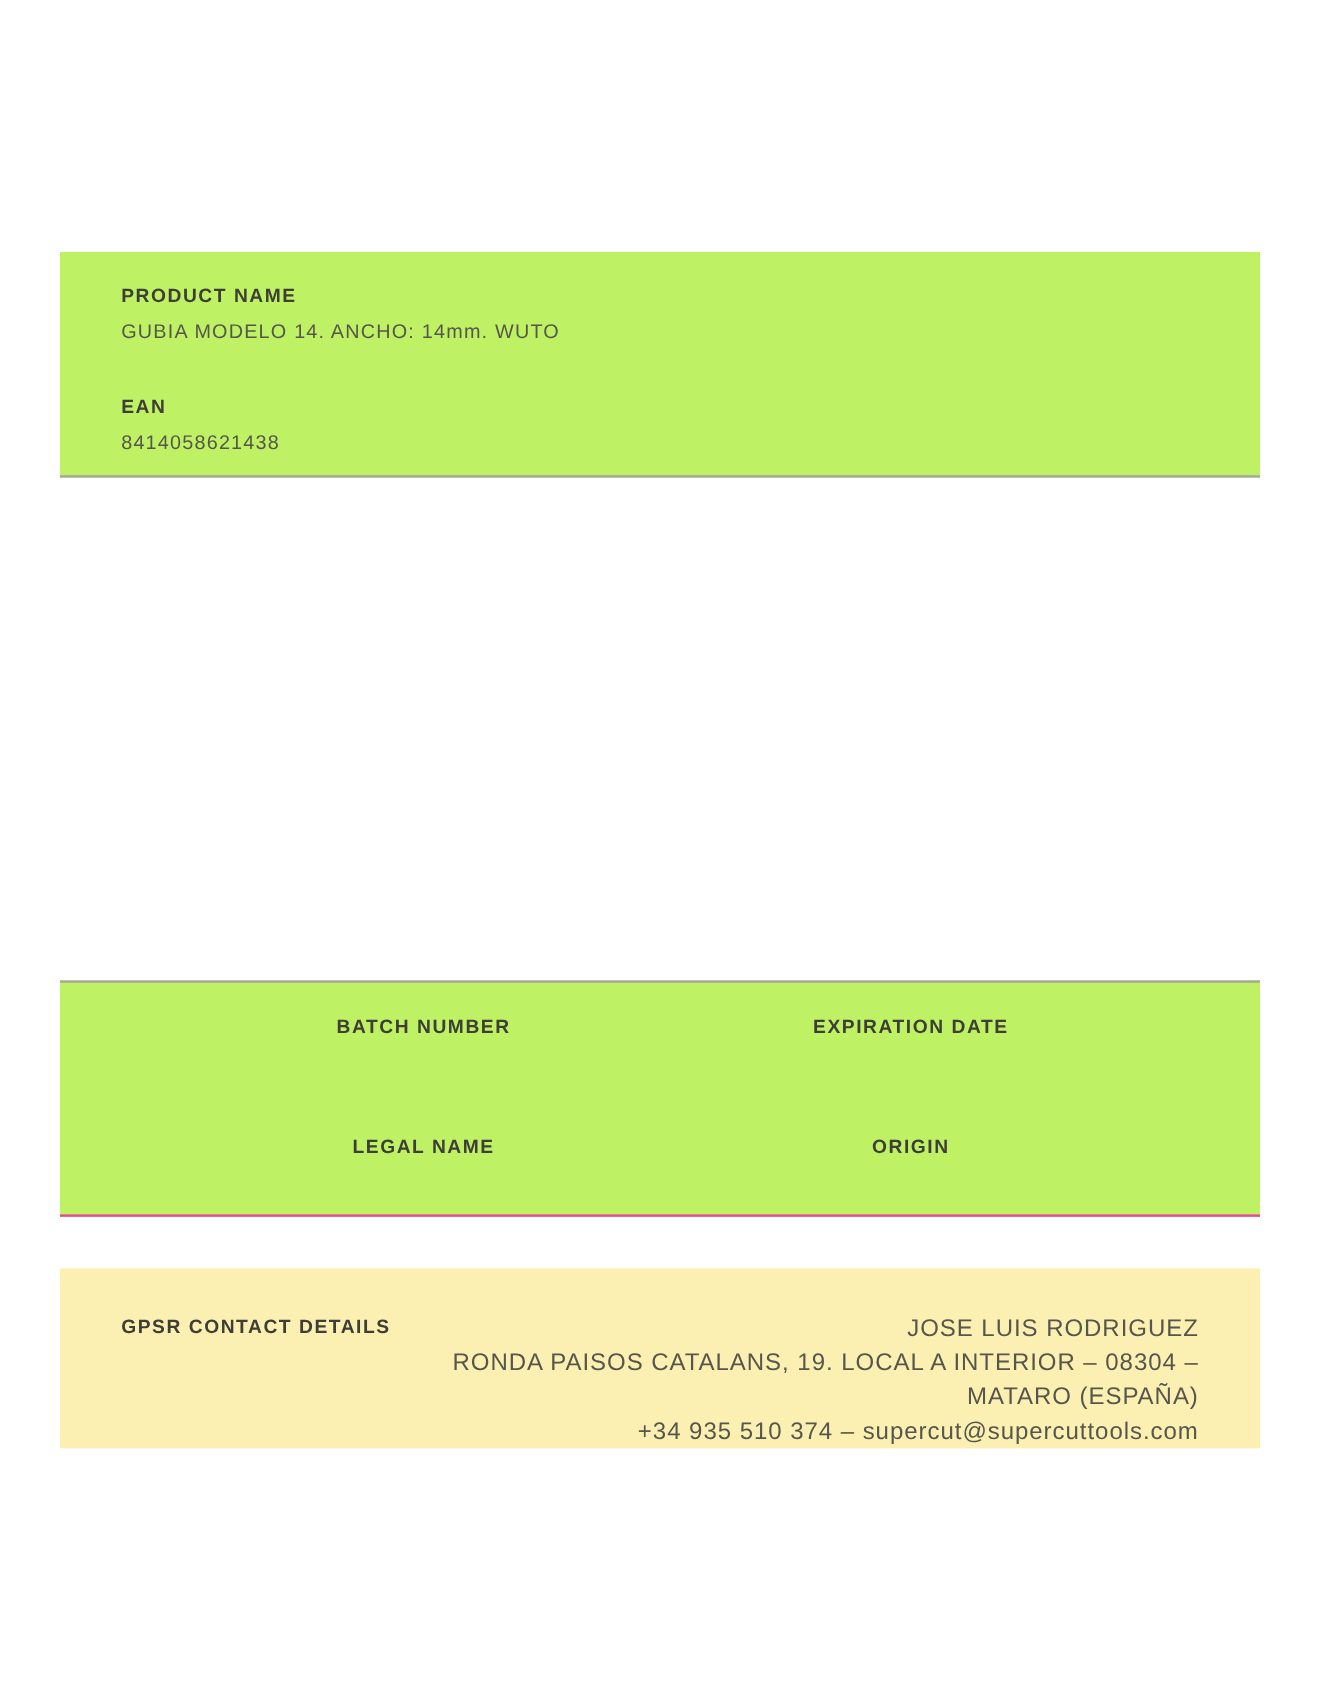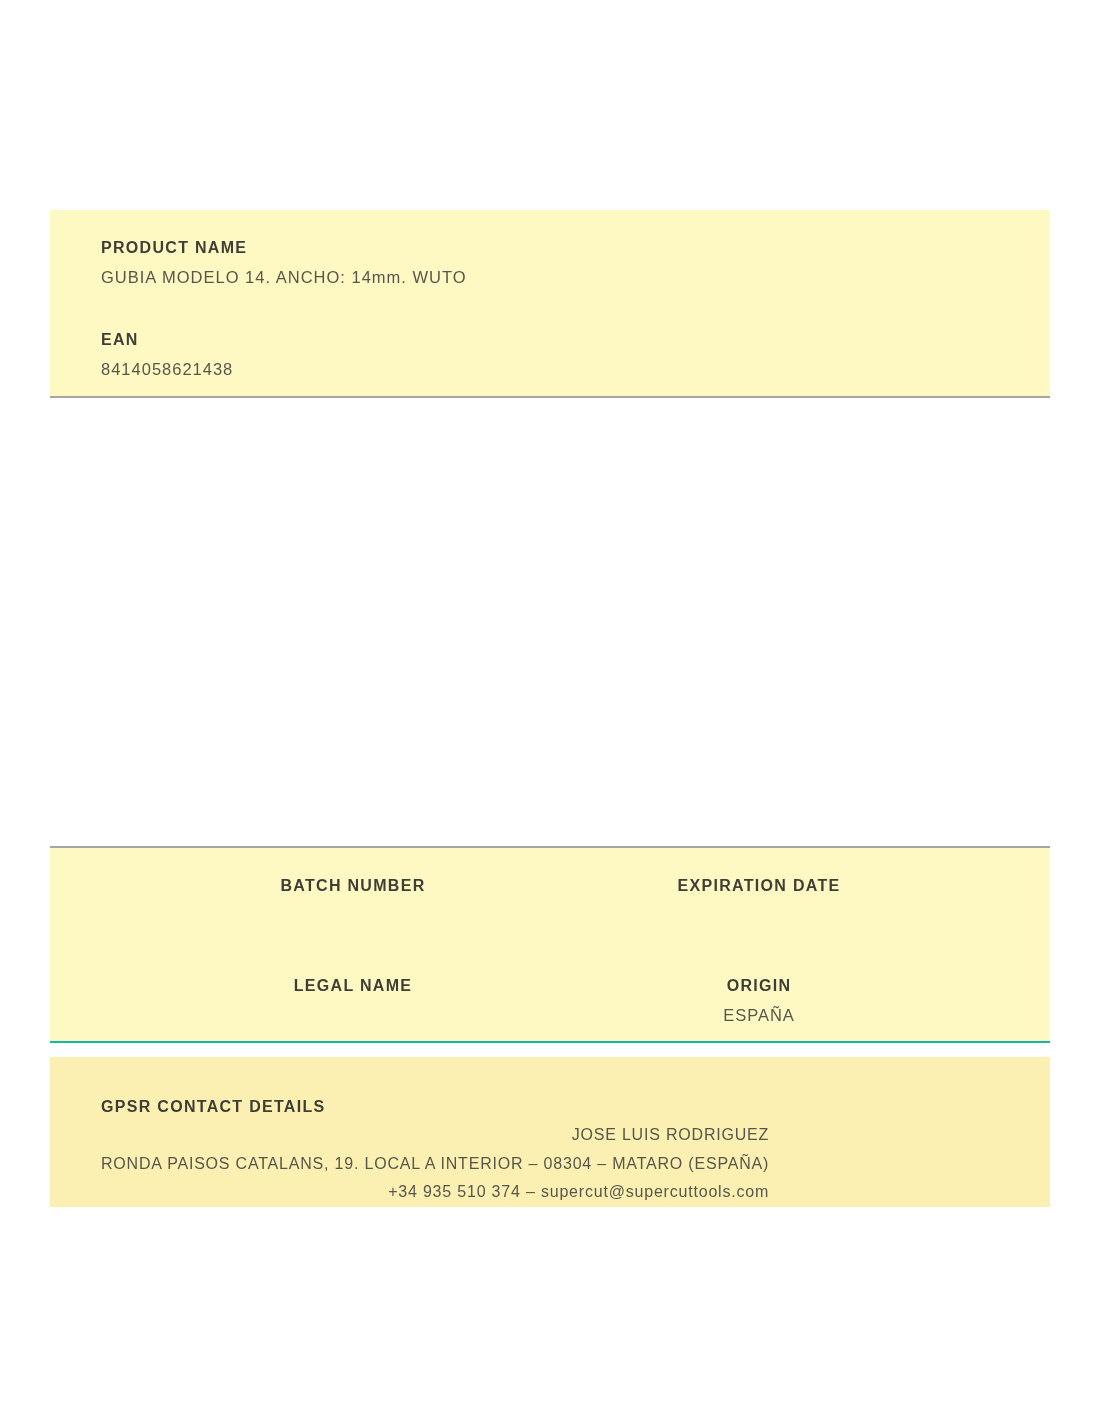--- a/index.html
+++ b/index.html
@@ -14,34 +14,34 @@
   .page {
     position: relative;
     width: 1100px;
     height: 1422px;
     background: #ffffff;
   }
   .panel {
     position: absolute;
     left: 50px;
     width: 1000px;
-    background: #fef9c3;
+    background: #bef264;
   }
   .panel-product {
     top: 210px;
     height: 188px;
     padding: 28px 51px 24px 51px;
     border-bottom: 2px solid #a6a6a1;
   }
   .panel-batch {
-    top: 846px;
+    top: 817px;
     height: 197px;
     padding: 28px 88px 23px 100px;
     border-top: 2px solid #a6a6a1;
-    border-bottom: 2px solid #14b8a6;
+    border-bottom: 2px solid #ec4899;
   }
   .panel-gpsr {
     top: 1057px;
     height: 150px;
     background: #fbf0b2;
     padding: 36px 51px 30px 51px;
   }
   .field { margin-bottom: 42px; }
   .field:last-child { margin-bottom: 0; }
   .field-label {
@@ -64,33 +64,32 @@
     grid-template-columns: 1fr 1fr;
     column-gap: 0;
   }
   .grid-2col .cell { text-align: center; }
   .row-top { margin-bottom: 50px; }
   .row-top .cell { min-height: 42px; }
   .gpsr-row {
     display: flex;
     justify-content: space-between;
     align-items: flex-start;
-    flex-direction: column;
   }
   .gpsr-heading {
     font-size: 16px;
     font-weight: bold;
     letter-spacing: 1.3px;
     color: #3e3e36;
     line-height: 28px;
     white-space: nowrap;
   }
   .gpsr-contact {
     text-align: right;
-    font-size: 16px;
+    font-size: 20px;
     letter-spacing: 0.8px;
     color: #57564c;
     line-height: 28.5px;
   }
 </style>
 </head>
 <body>
 
 <div class="page">
 
@@ -115,21 +114,20 @@
         <div class="field-label">EXPIRATION DATE</div>
         <div class="field-value"></div>
       </div>
     </div>
     <div class="grid-2col">
       <div class="cell">
         <div class="field-label">LEGAL NAME</div>
       </div>
       <div class="cell">
         <div class="field-label">ORIGIN</div>
-        <div class="field-value">ESPAÑA</div>
       </div>
     </div>
   </section>
 
   <section class="panel panel-gpsr">
     <div class="gpsr-row">
       <div class="gpsr-heading">GPSR CONTACT DETAILS</div>
       <div class="gpsr-contact">
         <div>JOSE LUIS RODRIGUEZ</div>
         <div>RONDA PAISOS CATALANS, 19. LOCAL A INTERIOR – 08304 – MATARO (ESPAÑA)</div>

